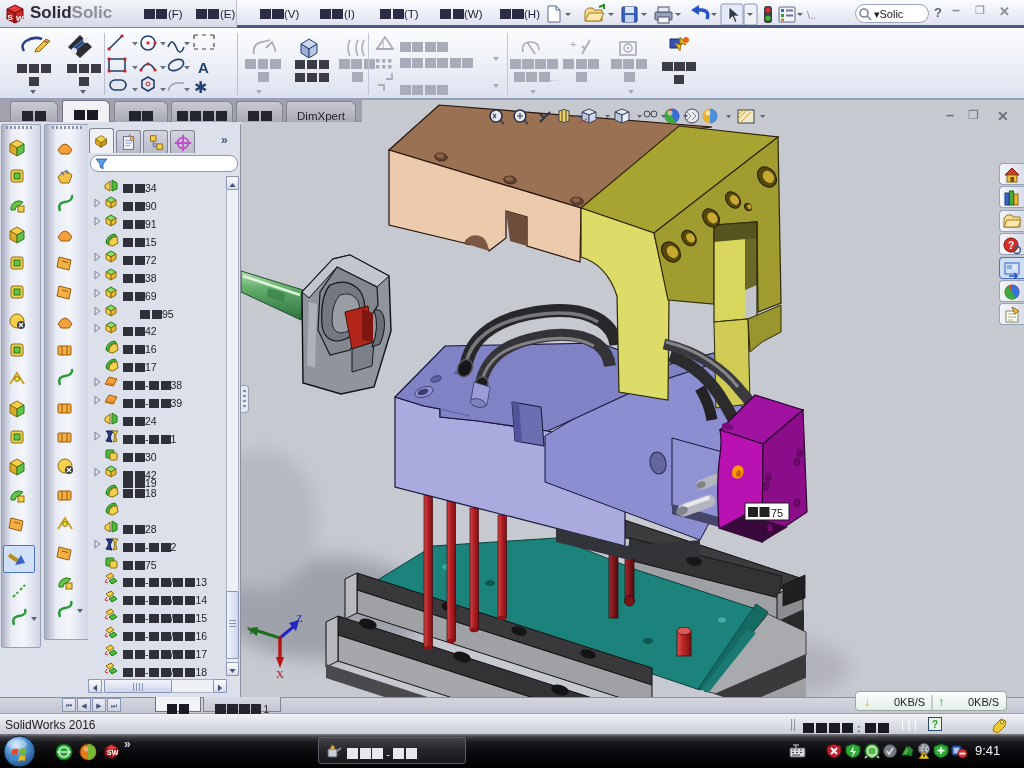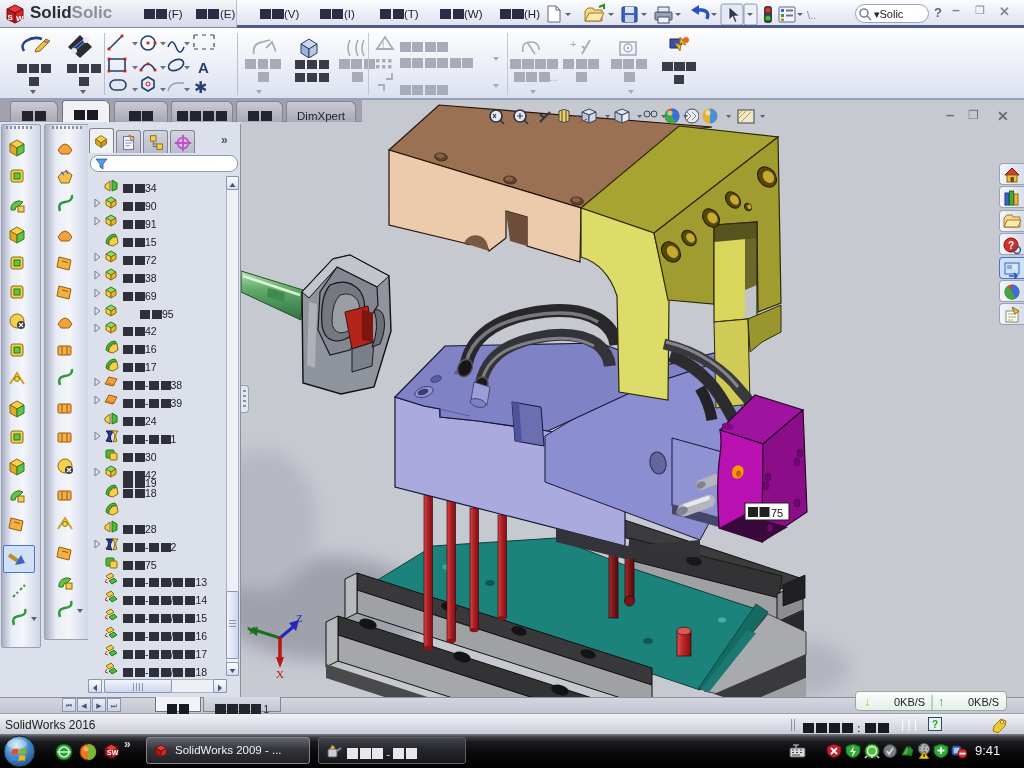--- a/index.html
+++ b/index.html
@@ -925,28 +925,20 @@
       <path d="M9,1 a8,8 0 0 1 0,16 Z" fill="#78b832"></path>
       <circle cx="7" cy="6" r="2.5" fill="#ffffff60"></circle>
     </svg>
     <svg class="ab" style="left:102px;top:8px" width="19" height="19" viewBox="0 0 19 19">
       <polygon points="3,6 9.5,2.5 16,6 9.5,9.5" fill="#e43a3a" stroke="#6a0d0d"></polygon>
       <polygon points="3,6 3,13 9.5,16.5 9.5,9.5" fill="#a81818" stroke="#6a0d0d"></polygon>
       <polygon points="16,6 16,13 9.5,16.5 9.5,9.5" fill="#c42a2a" stroke="#6a0d0d"></polygon>
       <text x="5" y="13" font-size="7" font-weight="bold" fill="#fff">SW</text>
     </svg>
     <span class="ab" style="left:124px;top:3px;font-size:12px;font-weight:bold;color:#cfd4dc">»</span>
-    <div class="ab" style="left:146px;top:3px;width:164px;height:27px;background:linear-gradient(#63666d,#33353a 45%,#212227);border:1px solid #84878f;border-radius:3px">
-      <svg style="position:absolute;left:6px;top:5px" width="16" height="16" viewBox="0 0 19 19">
-        <polygon points="3,6 9.5,2.5 16,6 9.5,9.5" fill="#e43a3a" stroke="#6a0d0d"></polygon>
-        <polygon points="3,6 3,13 9.5,16.5 9.5,9.5" fill="#a81818" stroke="#6a0d0d"></polygon>
-        <polygon points="16,6 16,13 9.5,16.5 9.5,9.5" fill="#c42a2a" stroke="#6a0d0d"></polygon>
-      </svg>
-      <span style="position:absolute;left:28px;top:6px;font-size:11.5px;color:#f2f2f5">SolidWorks 2009 - ...</span>
-    </div>
     <div class="ab" style="left:318px;top:3px;width:148px;height:27px;background:linear-gradient(#44464c,#26272c 45%,#17181c);border:1px solid #5c5f66;border-radius:3px">
       <svg style="position:absolute;left:7px;top:5px" width="16" height="16" viewBox="0 0 16 16">
         <rect x="2" y="6" width="9" height="8" rx="1" fill="#c8ccd4" stroke="#5a5e66"></rect>
         <path d="M4,6 l2,-4 3,2 -1,2" fill="#e8b048" stroke="#8a6a20"></path>
         <path d="M11,8 l4,-3" stroke="#8a8e96" stroke-width="2"></path>
       </svg>
       <span style="position:absolute;left:28px;top:6px"><i class="hz" style="width:36px;height:11px;vertical-align:-1px;background:repeating-linear-gradient(90deg,#e8e8ec 0 11px,rgba(0,0,0,0) 11px 12.5px);"></i><span style="font-size:11.5px;color:#e8e8ec"> - </span><i class="hz" style="width:24px;height:11px;vertical-align:-1px;background:repeating-linear-gradient(90deg,#e8e8ec 0 11px,rgba(0,0,0,0) 11px 12.5px);"></i></span>
     </div>
     <svg class="ab" style="left:789px;top:10px" width="17" height="14" viewBox="0 0 17 14">
       <rect x="1" y="4" width="15" height="9" rx="1" fill="#d8dade" stroke="#55585e"></rect>

